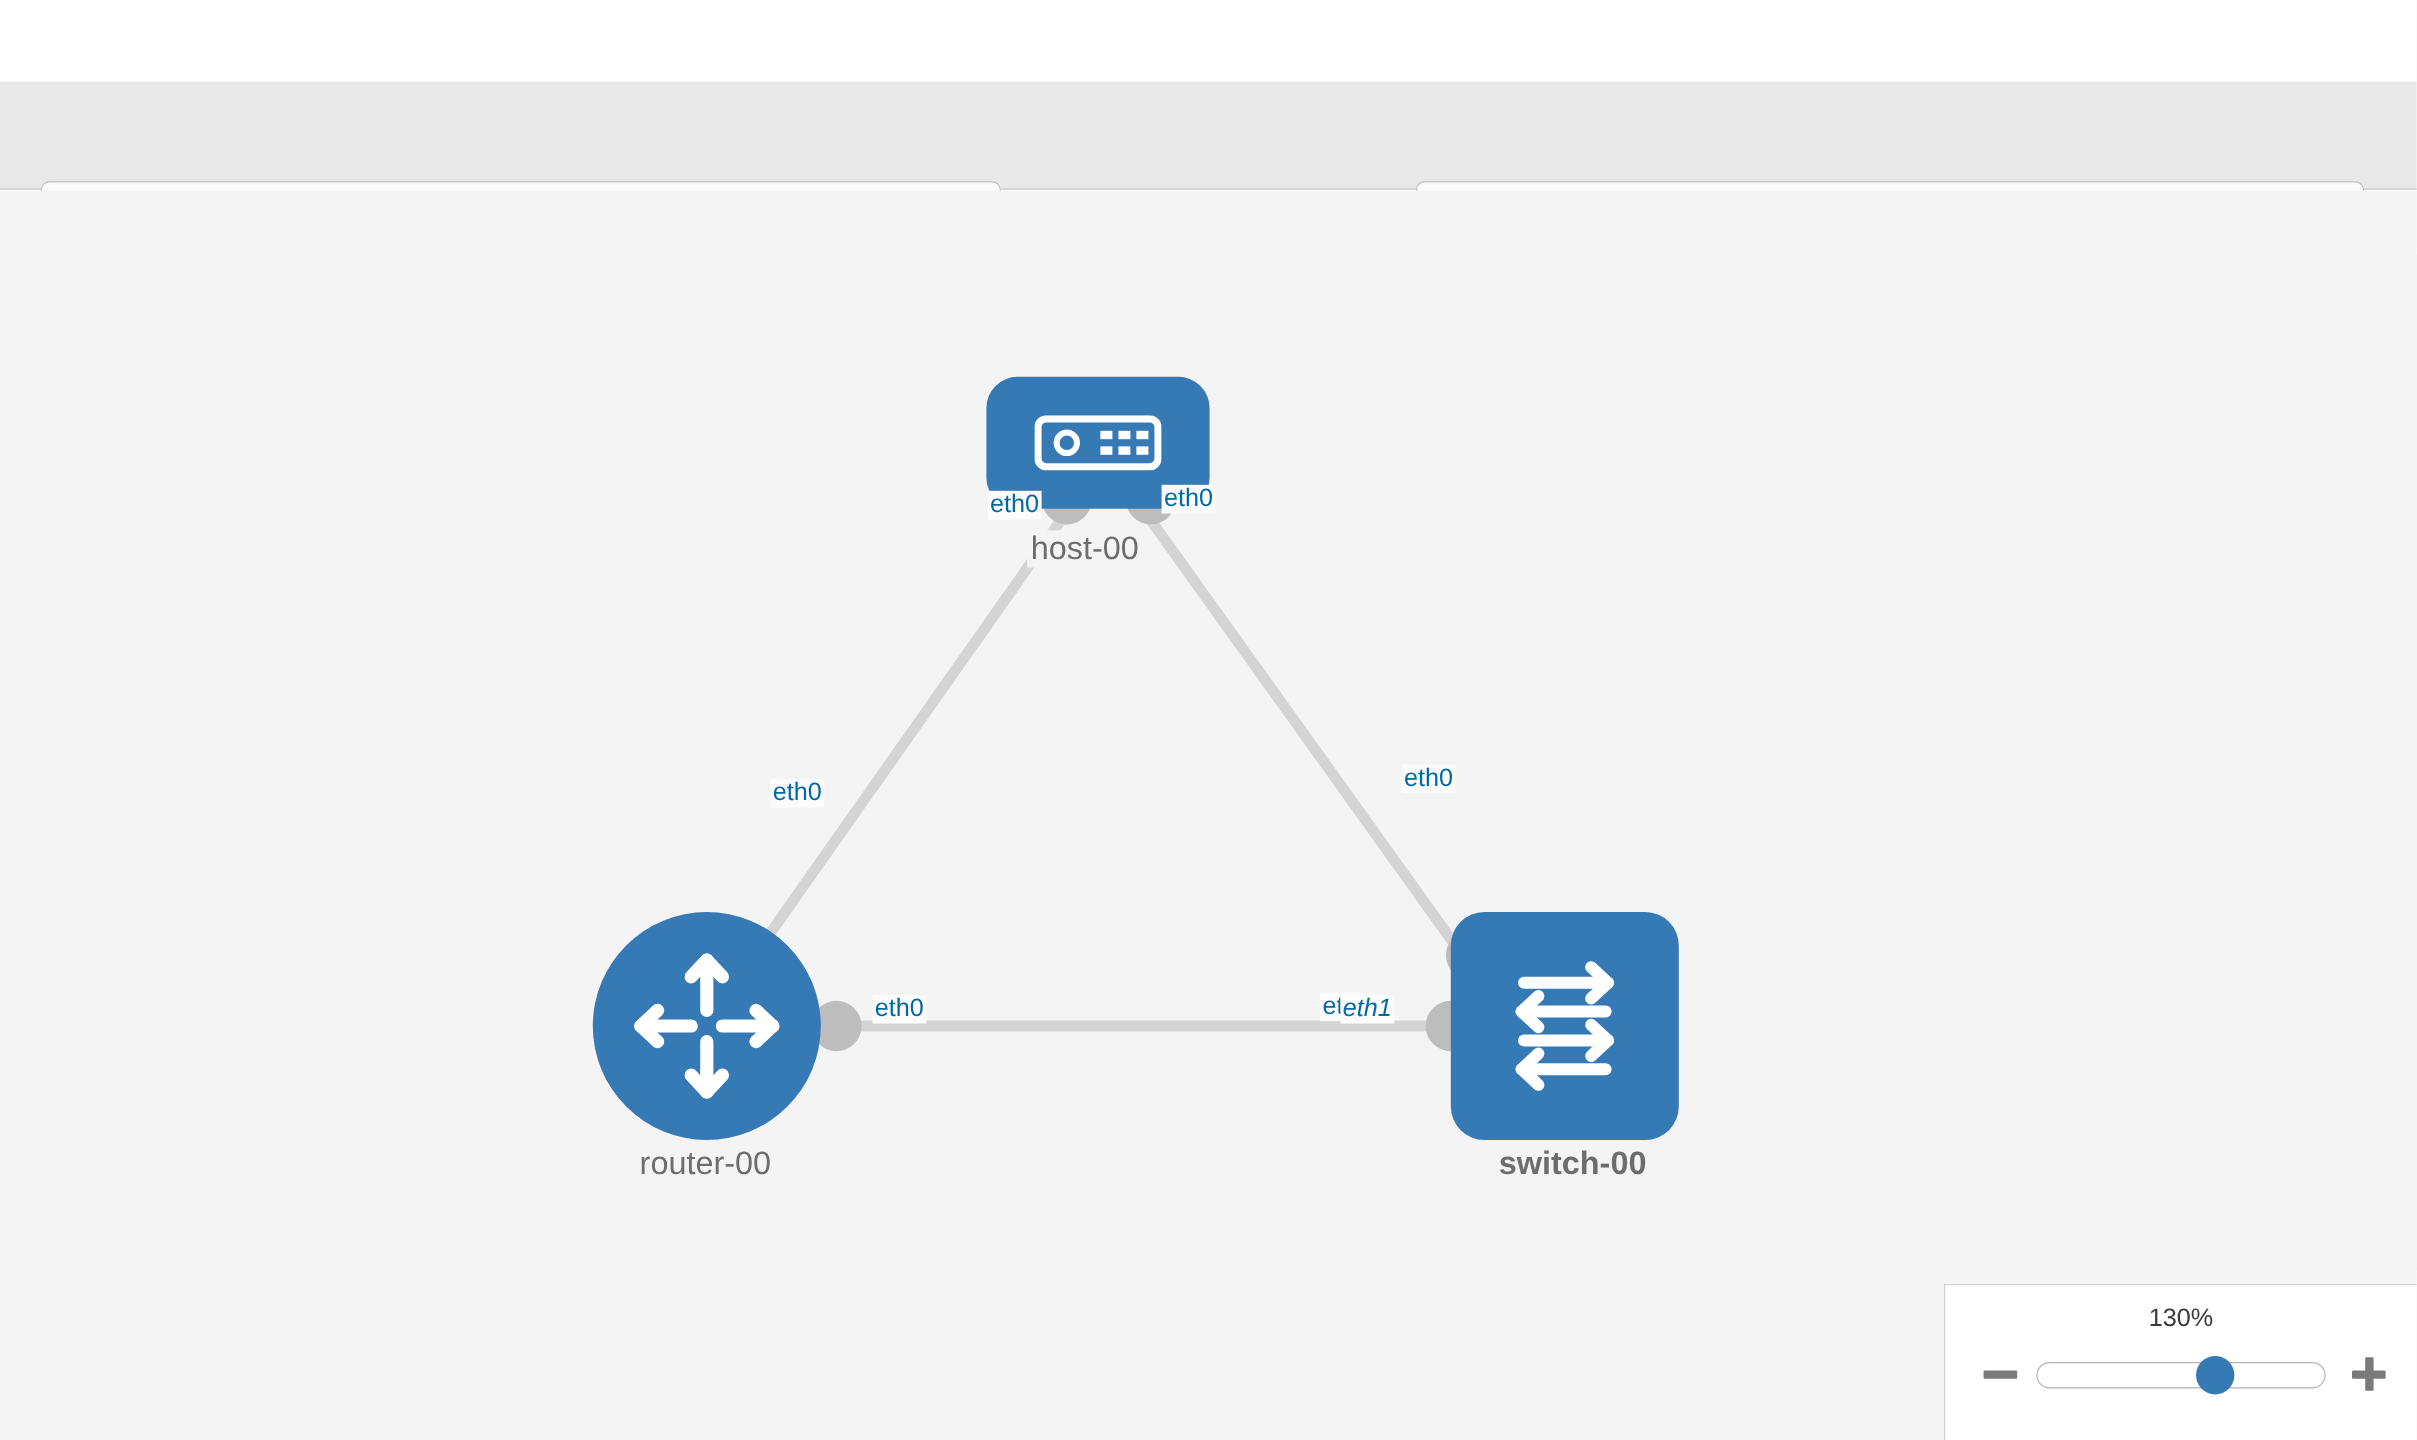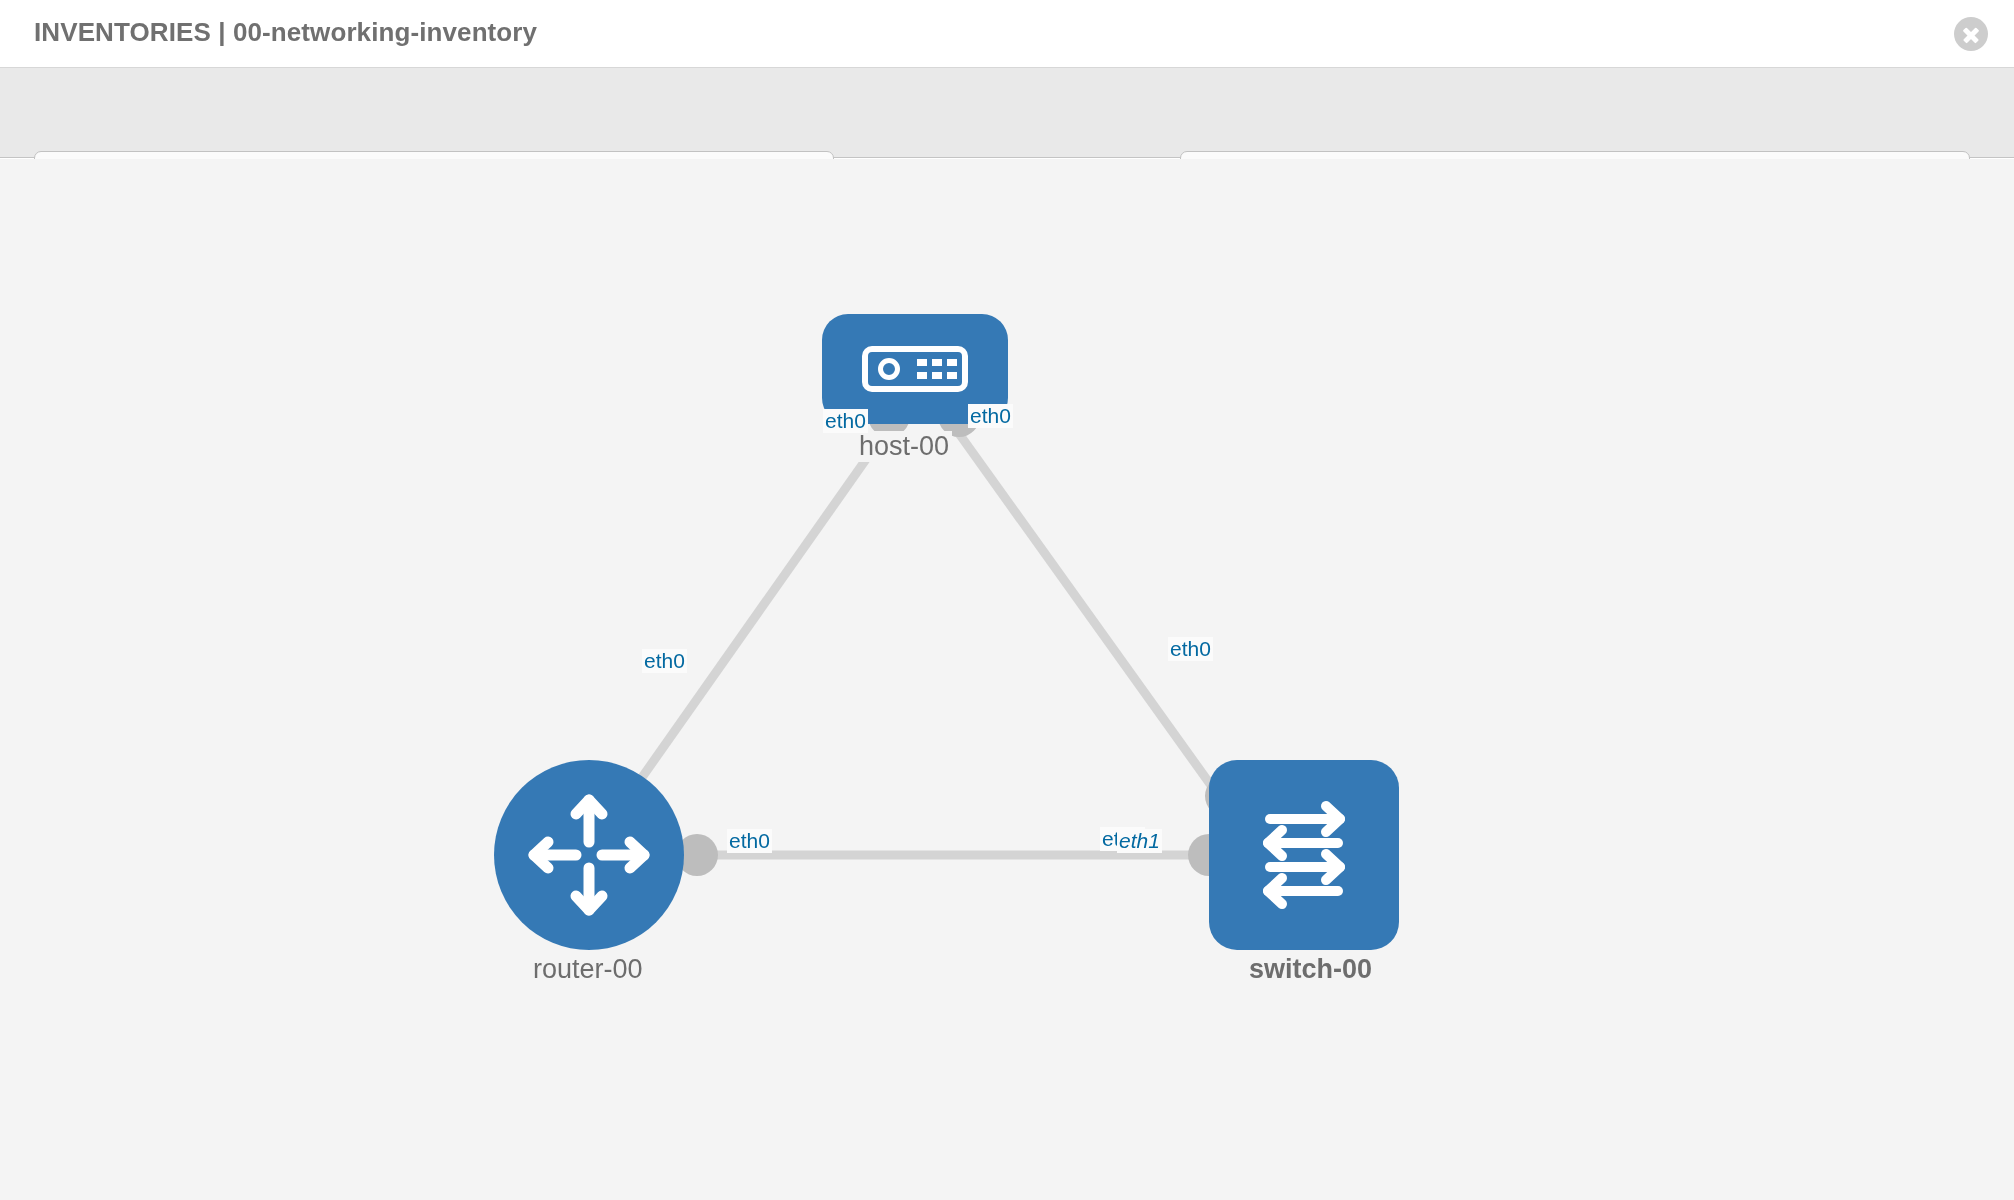--- a/index.html
+++ b/index.html
@@ -105,21 +105,21 @@
     font-size: 27px; color: #6d6d6d;
     background: #f4f4f4;
     white-space: nowrap;
     padding: 0 3px;
     text-align: center;
   }
 
   
   #node-host .glyph { width: 186px; height: 110px; border-radius: 26px; }
   #node-host { left: 822px; top: 155px; }
-  #node-host .label { left: 34px; top: 117px; }
+  #node-host .label { left: 34px; top: 128px; }
 
   
   #node-router .glyph { width: 190px; height: 190px; border-radius: 50%; }
   #node-router { left: 494px; top: 601px; }
   #node-router .label { left: 36px; top: 194px; text-align: center; }
 
   
   #node-switch .glyph { width: 190px; height: 190px; border-radius: 28px; }
   #node-switch { left: 1209px; top: 601px; }
   #node-switch .label { left: 37px; top: 194px; font-weight: bold; }
@@ -188,24 +188,20 @@
     width: 32px; height: 32px; border-radius: 50%;
     background: #3579b5;
     cursor: pointer;
   }
 </style>
 </head>
 <body>
 
 <div id="app">
 
-  <div class="header">
-    <div class="page-title">INVENTORIES | 00-networking-inventory</div>
-    <div class="close-btn"></div>
-  </div>
 
   <div class="toolbar">
 
     <div class="field actions-field">
       <span class="ph">ACTIONS</span>
       <span class="caret"></span>
     </div>
 
     <div class="tool-icon icon-wrench">
       <svg viewBox="0 0 40 40">
@@ -298,15 +294,25 @@
       <div class="iflabel" style="left:823px; top:250px;">eth0</div>
       <div class="iflabel" style="left:968px; top:245px;">eth0</div>
       <div class="iflabel" style="left:642px; top:490px;">eth0</div>
       <div class="iflabel" style="left:1168px; top:478px;">eth0</div>
       <div class="iflabel" style="left:727px; top:670px;">eth0</div>
       <div class="iflabel" style="left:1100px; top:668px;">eth0</div>
       <div class="iflabel" style="left:1117px; top:670px;font-style:italic;">eth1</div>
 
     </div>
 
+    <div class="zoom-panel">
+      <div class="zoom-level">130%</div>
+      <div class="zoom-row">
+        <div class="zoom-minus"></div>
+        <div class="zoom-track">
+          <div class="zoom-thumb" style="left:62%;"></div>
+        </div>
+        <div class="zoom-plus"></div>
+      </div>
+    </div>
   </div>
 
 </div>
 
 </body></html>

